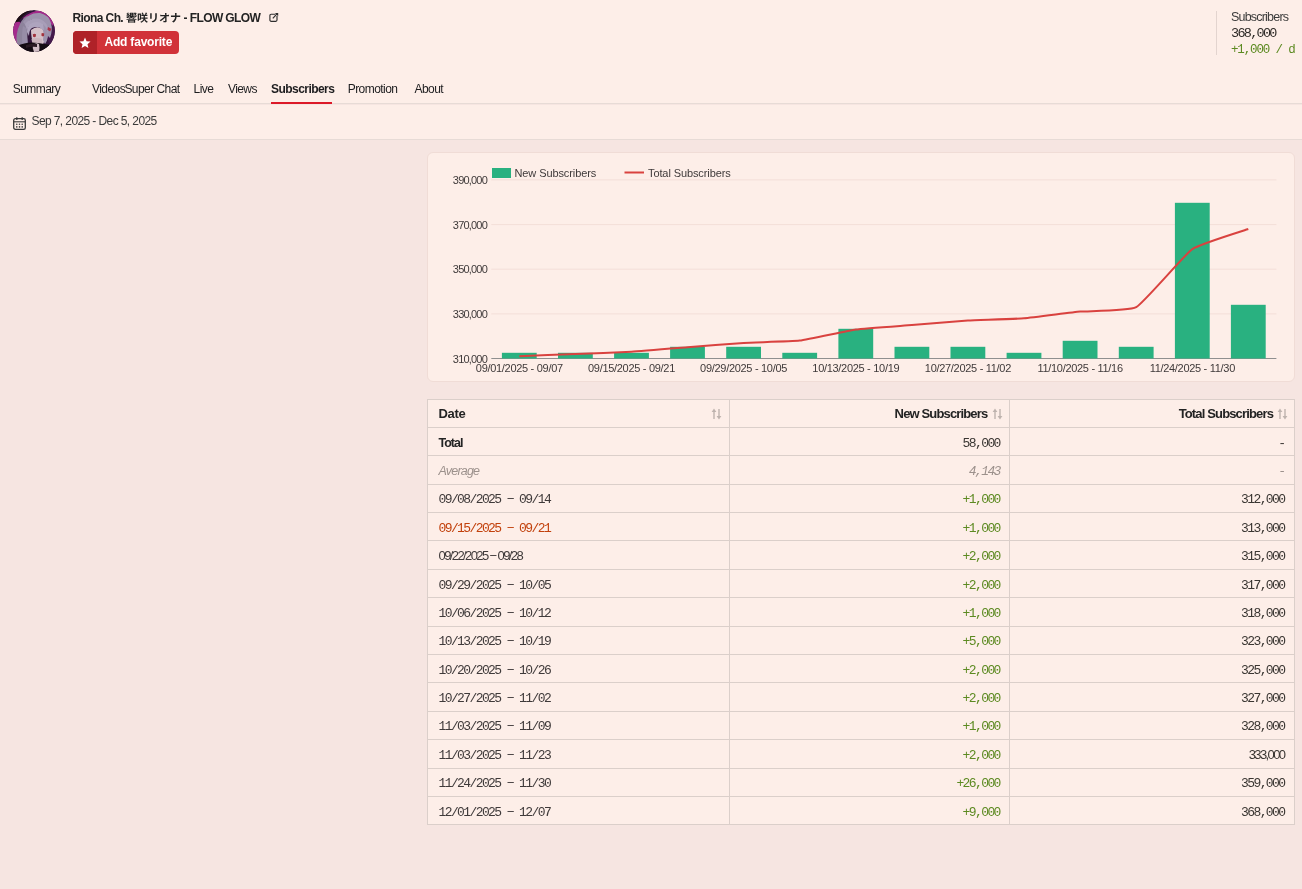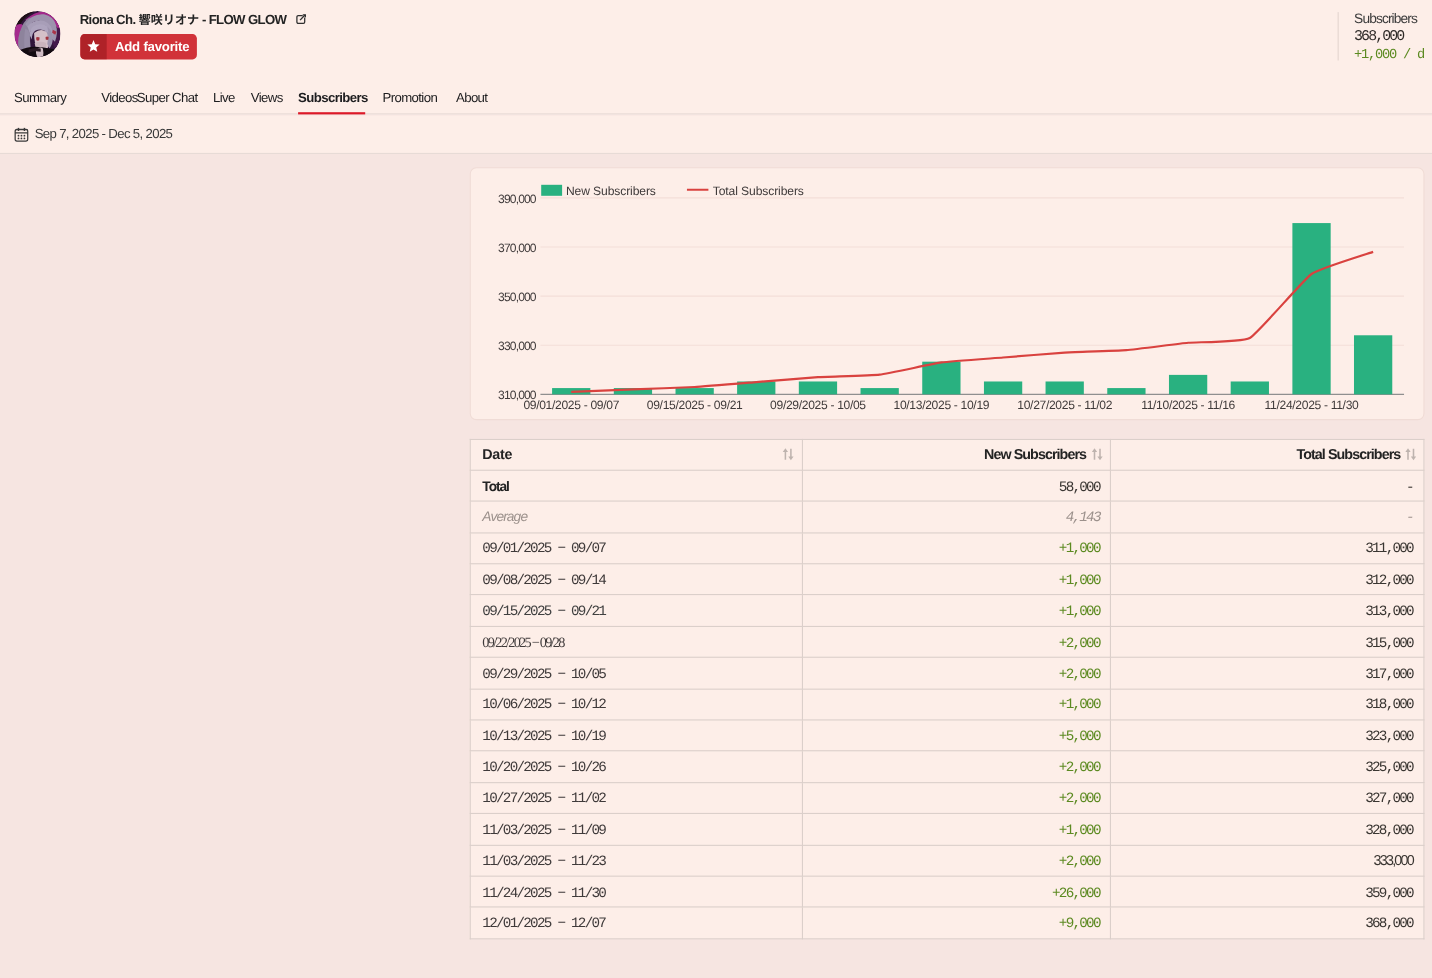--- a/index.html
+++ b/index.html
@@ -167,36 +167,31 @@
 <td class="c1"><span style="font-weight:bold;font-size:12.5px;letter-spacing:-1px;color:#232323">Total</span></td>
 <td class="c2"><span style="font-family:'Liberation Mono',monospace;font-size:13px;letter-spacing:-1.6px;color:#3a3632;">58,000</span></td>
 <td class="c3"><span style="font-family:'Liberation Mono',monospace;font-size:13px;letter-spacing:-1.6px;color:#3a3632;">-</span></td>
       </tr>
       <tr>
 <td class="c1"><span style="font-style:italic;font-size:12.5px;letter-spacing:-0.8px;color:#9c918c">Average</span></td>
 <td class="c2"><span style="font-family:'Liberation Mono',monospace;font-size:13px;letter-spacing:-1.6px;color:#9c918c;font-style:italic;">4,143</span></td>
 <td class="c3"><span style="font-family:'Liberation Mono',monospace;font-size:13px;letter-spacing:-1.6px;color:#9c918c;font-style:italic;">-</span></td>
       </tr>
       <tr>
-<td class="c1"><span style="font-family:'Liberation Mono',monospace;font-size:13px;letter-spacing:-1.6px;color:#3f3a3a;">09/01/2025 − 09/07</span></td>
-<td class="c2"><span style="font-family:'Liberation Mono',monospace;font-size:13px;letter-spacing:-1.6px;color:#5c8a21;">+1,000</span></td>
-<td class="c3"><span style="font-family:'Liberation Mono',monospace;font-size:13px;letter-spacing:-1.6px;color:#3a3632;">311,000</span></td>
-      </tr>
-      <tr>
 <td class="c1"><span style="font-family:'Liberation Mono',monospace;font-size:13px;letter-spacing:-1.6px;color:#3f3a3a;">09/08/2025 − 09/14</span></td>
 <td class="c2"><span style="font-family:'Liberation Mono',monospace;font-size:13px;letter-spacing:-1.6px;color:#5c8a21;">+1,000</span></td>
 <td class="c3"><span style="font-family:'Liberation Mono',monospace;font-size:13px;letter-spacing:-1.6px;color:#3a3632;">312,000</span></td>
       </tr>
       <tr>
-<td class="c1"><span style="font-family:'Liberation Mono',monospace;font-size:13px;letter-spacing:-1.6px;color:#404040;">09/15/2025 − 09/21</span></td>
+<td class="c1"><span style="font-family:'Liberation Mono',monospace;font-size:13px;letter-spacing:-1.6px;color:#c2410c;">09/15/2025 − 09/21</span></td>
 <td class="c2"><span style="font-family:'Liberation Mono',monospace;font-size:13px;letter-spacing:-1.6px;color:#5c8a21;">+1,000</span></td>
 <td class="c3"><span style="font-family:'Liberation Mono',monospace;font-size:13px;letter-spacing:-1.6px;color:#3a3632;">313,000</span></td>
       </tr>
       <tr>
-<td class="c1"><span style="font-family:Liberation Serif, serif;font-size:13px;letter-spacing:-1.6px;color:#3f3a3a;">09/22/2025 − 09/28</span></td>
+<td class="c1"><span style="font-family:Liberation Sans, sans-serif;font-size:13px;letter-spacing:-1.6px;color:#3f3a3a;">09/22/2025 − 09/28</span></td>
 <td class="c2"><span style="font-family:'Liberation Mono',monospace;font-size:13px;letter-spacing:-1.6px;color:#5c8a21;">+2,000</span></td>
 <td class="c3"><span style="font-family:'Liberation Mono',monospace;font-size:13px;letter-spacing:-1.6px;color:#3a3632;">315,000</span></td>
       </tr>
       <tr>
 <td class="c1"><span style="font-family:'Liberation Mono',monospace;font-size:13px;letter-spacing:-1.6px;color:#3f3a3a;">09/29/2025 − 10/05</span></td>
 <td class="c2"><span style="font-family:'Liberation Mono',monospace;font-size:13px;letter-spacing:-1.6px;color:#5c8a21;">+2,000</span></td>
 <td class="c3"><span style="font-family:'Liberation Mono',monospace;font-size:13px;letter-spacing:-1.6px;color:#3a3632;">317,000</span></td>
       </tr>
       <tr>
 <td class="c1"><span style="font-family:'Liberation Mono',monospace;font-size:13px;letter-spacing:-1.6px;color:#3f3a3a;margin-top:40px;">10/06/2025 − 10/12</span></td>

